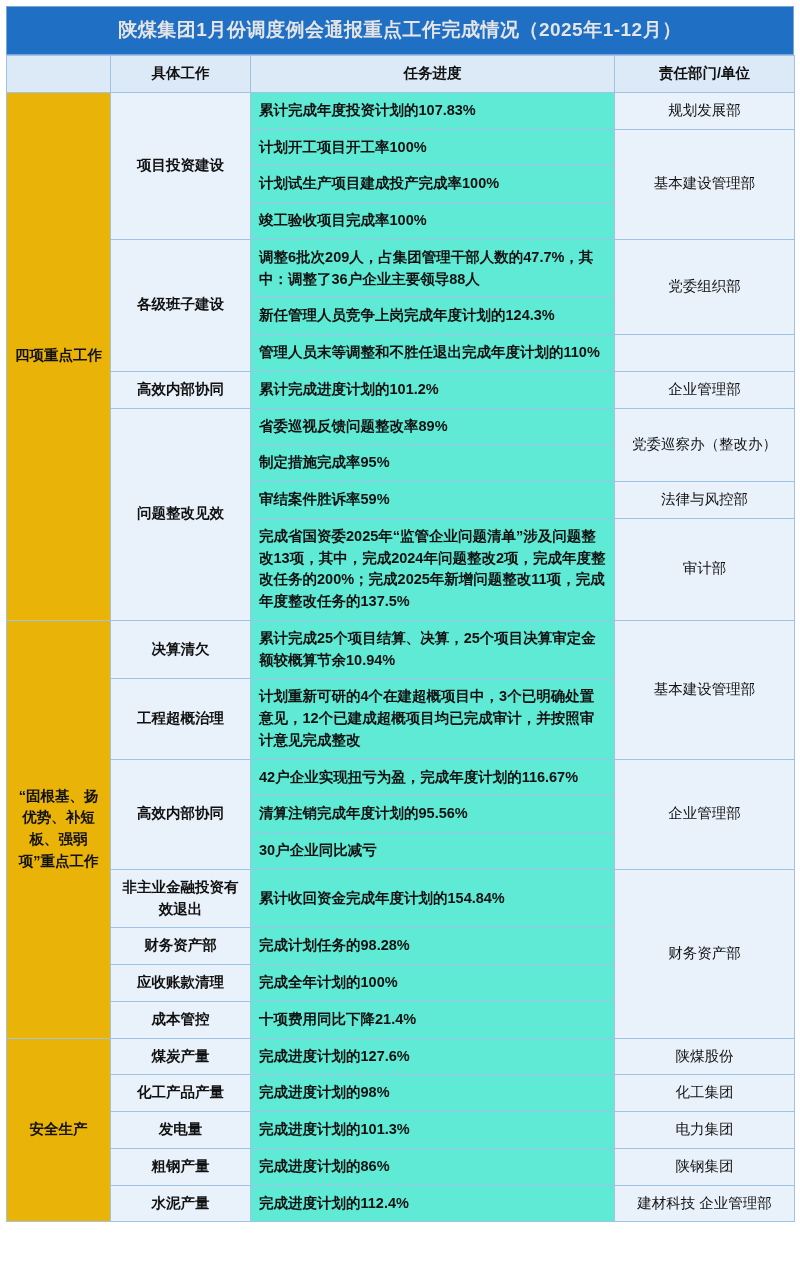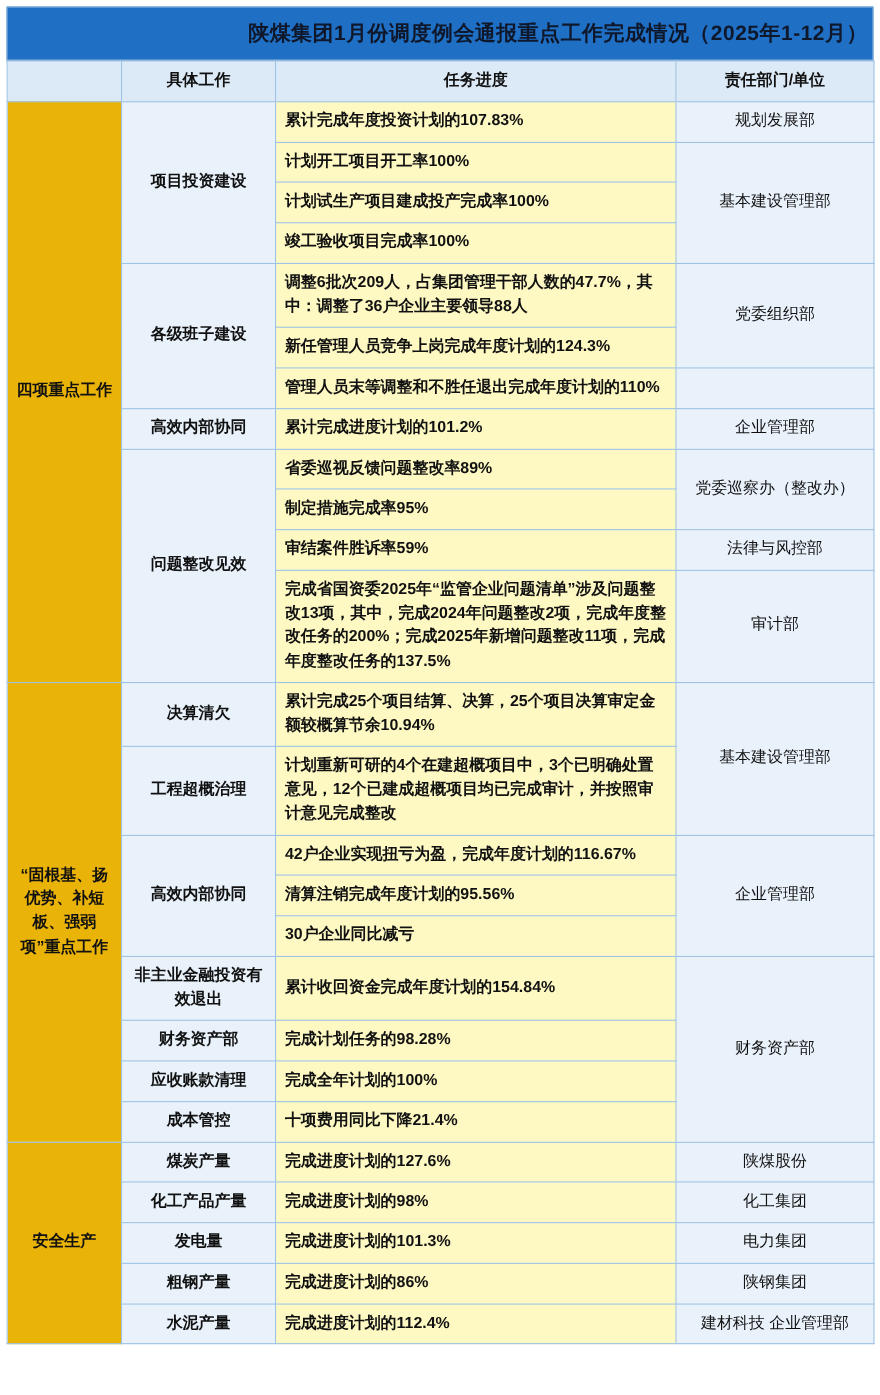--- a/index.html
+++ b/index.html
@@ -13,24 +13,24 @@
   }
   #sheet {
     width: 800px;
     min-height: 1268px;
     background: #ffffff;
     box-sizing: border-box;
     padding: 6px 6px 0 6px;
   }
   .title-bar {
     background: #1f6fc4;
-    color: #0f172a;
+    color: #e5e5e5;
     font-size: 19px;
     font-weight: bold;
-    text-align: right;
+    text-align: center;
     letter-spacing: 0.5px;
     padding: 10px 4px 11px 4px;
     border: 1px solid #7aa7d8;
     box-sizing: border-box;
   }
   table.main {
     border-collapse: collapse;
     width: 788px;
     table-layout: fixed;
     border-radius: 30px;
@@ -56,21 +56,21 @@
     text-align: center;
     font-weight: bold;
     font-size: 15px;
   }
   .sub {
     background: #e9f2fb;
     text-align: center;
     font-weight: bold;
   }
   .task {
-    background: #fef9c3;
+    background: #5eead4;
     text-align: left;
     font-weight: bold;
   }
   .dept {
     background: #e9f2fb;
     text-align: center;
     font-weight: normal;
   }
   .dept.blank {
     background: #e9f2fb;

